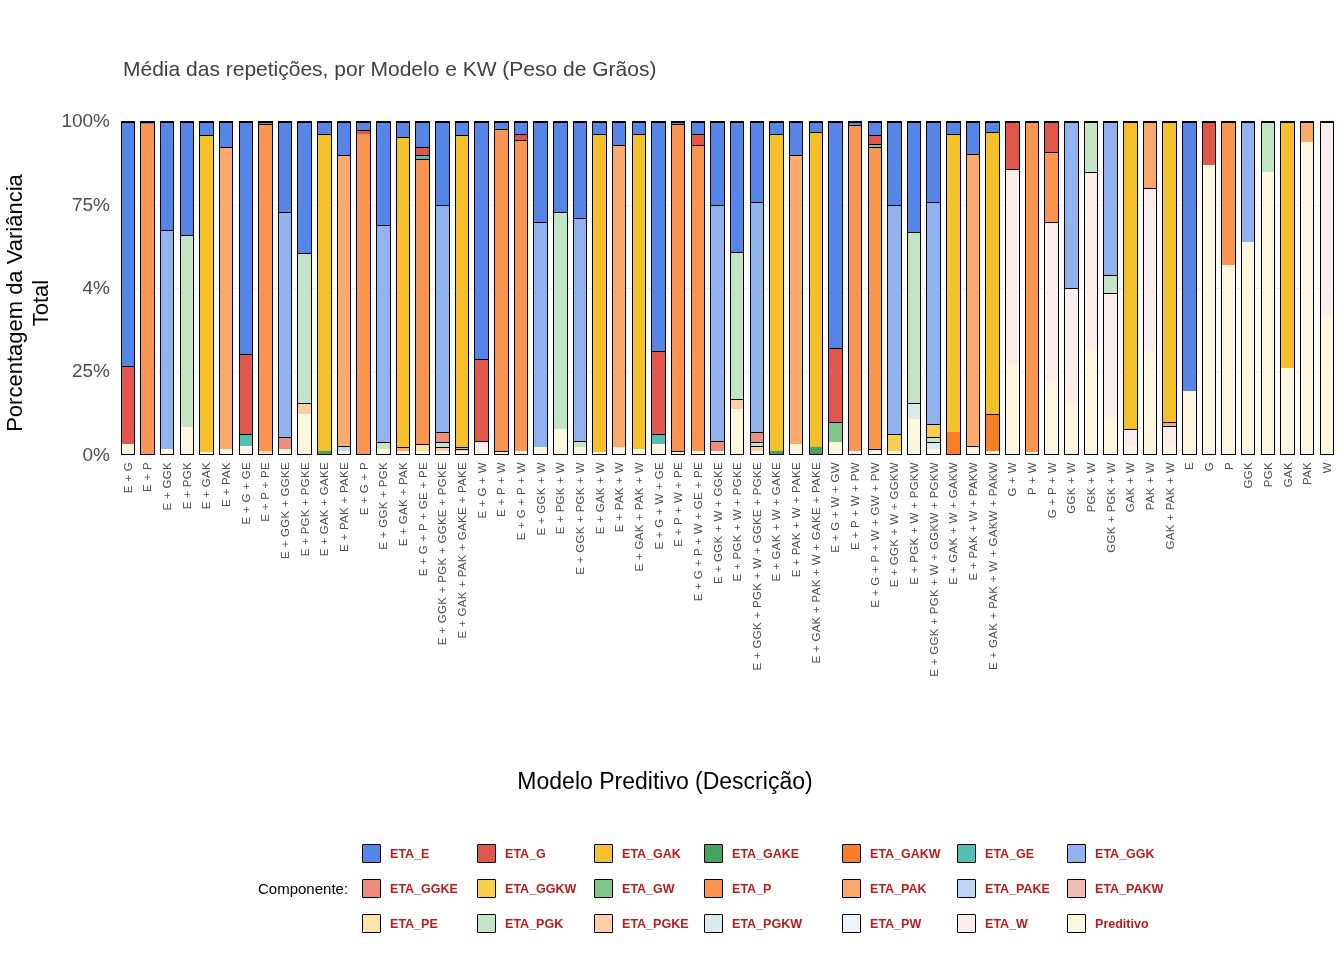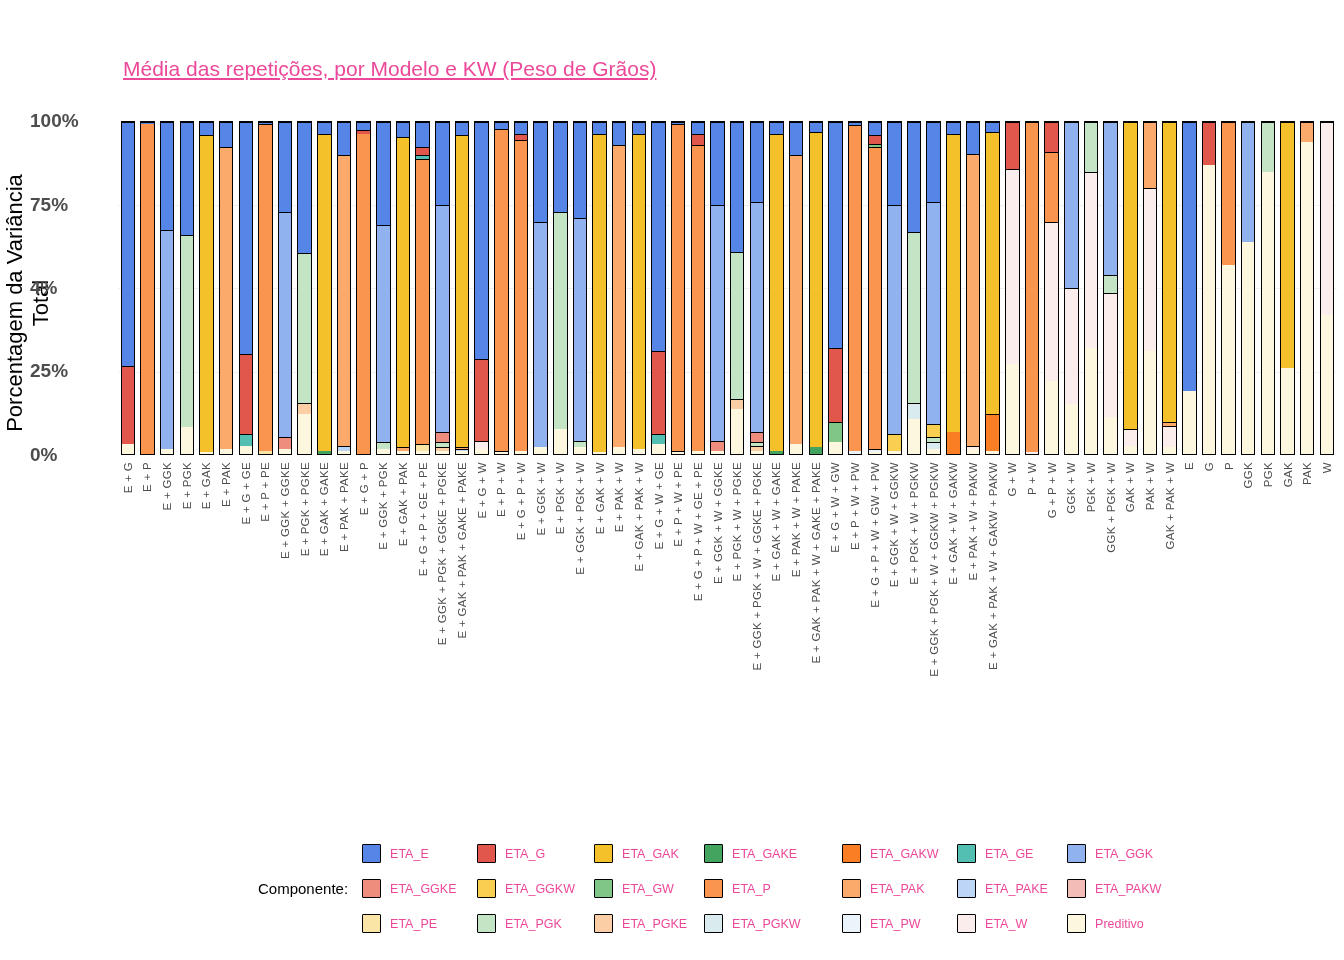--- a/index.html
+++ b/index.html
@@ -1,43 +1,43 @@
 <!DOCTYPE html>
 <html><head>
 <meta charset="utf-8">
 <style>
   html,body{margin:0;padding:0;background:#fff;}
   #canvas{position:relative;width:1344px;height:960px;background:#ffffff;
           font-family:"Liberation Sans",sans-serif;overflow:hidden;}
   .title{position:absolute;left:123px;top:12px;font-size:27px;font-weight:bold;color:#000;}
-  .subtitle{position:absolute;left:123px;top:57px;font-size:21px;color:#ec4899;text-decoration:underline;}
+  .subtitle{position:absolute;left:123px;top:57px;font-size:21px;color:#404040;}
   .y-axis-title{position:absolute;left:-122px;top:277px;width:300px;text-align:center;
     font-size:22px;color:#000;transform:rotate(-90deg);}
   .x-axis-title{position:absolute;left:420px;top:768px;width:490px;text-align:center;
     font-size:23px;color:#000;}
   #plot{position:absolute;left:118px;top:121px;width:1219px;height:334px;}
   .gridline{position:absolute;left:0;width:100%;height:1px;background:#f0f0f0;}
-  .ytick{position:absolute;right:1242px;width:80px;font-size:19px;color:#4d4d4d;font-weight:bold;}
+  .ytick{position:absolute;right:1242px;width:80px;text-align:right;font-size:19px;color:#4d4d4d;}
   #bars{position:absolute;left:0;top:0;width:100%;height:100%;display:flex;}
   .bar-cell{flex:1 1 0;display:flex;justify-content:center;align-items:flex-end;height:100%;}
   .bar{width:14.5px;height:100%;display:flex;flex-direction:column-reverse;
        border:1.6px solid #000;box-sizing:border-box;background:#fff;}
   .seg{width:100%;box-sizing:border-box;}
   .seg.sep{border-top:1.4px solid #000;}
   #xlabels{position:absolute;left:118px;top:462px;width:1219px;display:flex;}
   .x-cell{flex:1 1 0;display:flex;justify-content:center;align-items:flex-start;}
   .x-cell span{writing-mode:vertical-rl;transform:rotate(180deg);white-space:nowrap;
        font-size:11.5px;color:#4d4d4d;letter-spacing:0.3px;}
   #legend{position:absolute;left:258px;top:836px;display:flex;align-items:center;}
   .legend-title{font-size:15px;color:#000;margin-right:14px;position:relative;top:0;}
   .legend-grid{display:grid;grid-template-columns:115px 117px 110px 138px 115px 110px 120px;
        grid-auto-rows:35px;align-items:center;}
   .legend-item{display:flex;align-items:center;gap:9px;}
   .swatch{width:17px;height:17px;border:1.7px solid #000;border-radius:1px;box-sizing:content-box;flex:0 0 auto;}
-  .legend-label{font-size:12.5px;color:#ec4899;white-space:nowrap;}
+  .legend-label{font-size:12.5px;color:#b91c1c;white-space:nowrap;font-weight:bold;}
 </style>
 </head>
 <body>
 
 <div id="canvas">
   <div class="subtitle">Média das repetições, por Modelo e KW (Peso de Grãos)</div>
   <div class="y-axis-title">Porcentagem da Variância Total</div>
 
   <div id="plot">
     <div id="gridlines">
@@ -702,20 +702,21 @@
         <span>GAK</span>
       </div>
       <div class="x-cell">
         <span>PAK</span>
       </div>
       <div class="x-cell">
         <span>W</span>
       </div>
     </div>
 
+  <div class="x-axis-title">Modelo Preditivo (Descrição)</div>
 
   <div id="legend">
     <span class="legend-title">Componente:</span>
     <div class="legend-grid">
         <div class="legend-item">
           <span class="swatch" style="background: rgb(85, 133, 230);"></span>
           <span class="legend-label">ETA_E</span>
         </div>
         <div class="legend-item">
           <span class="swatch" style="background: rgb(226, 87, 76);"></span>

